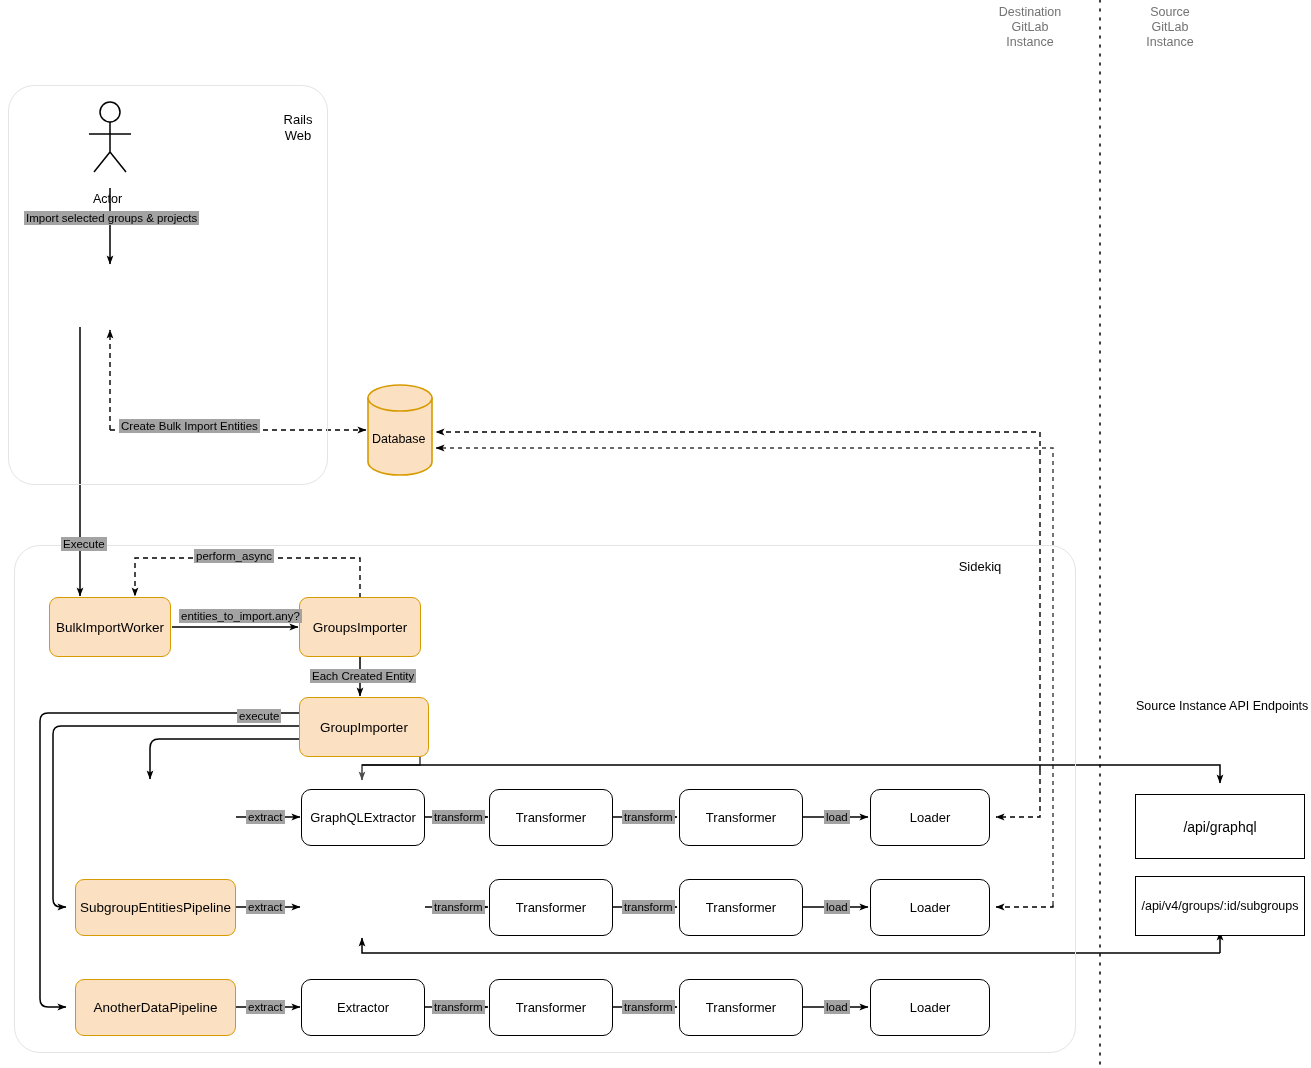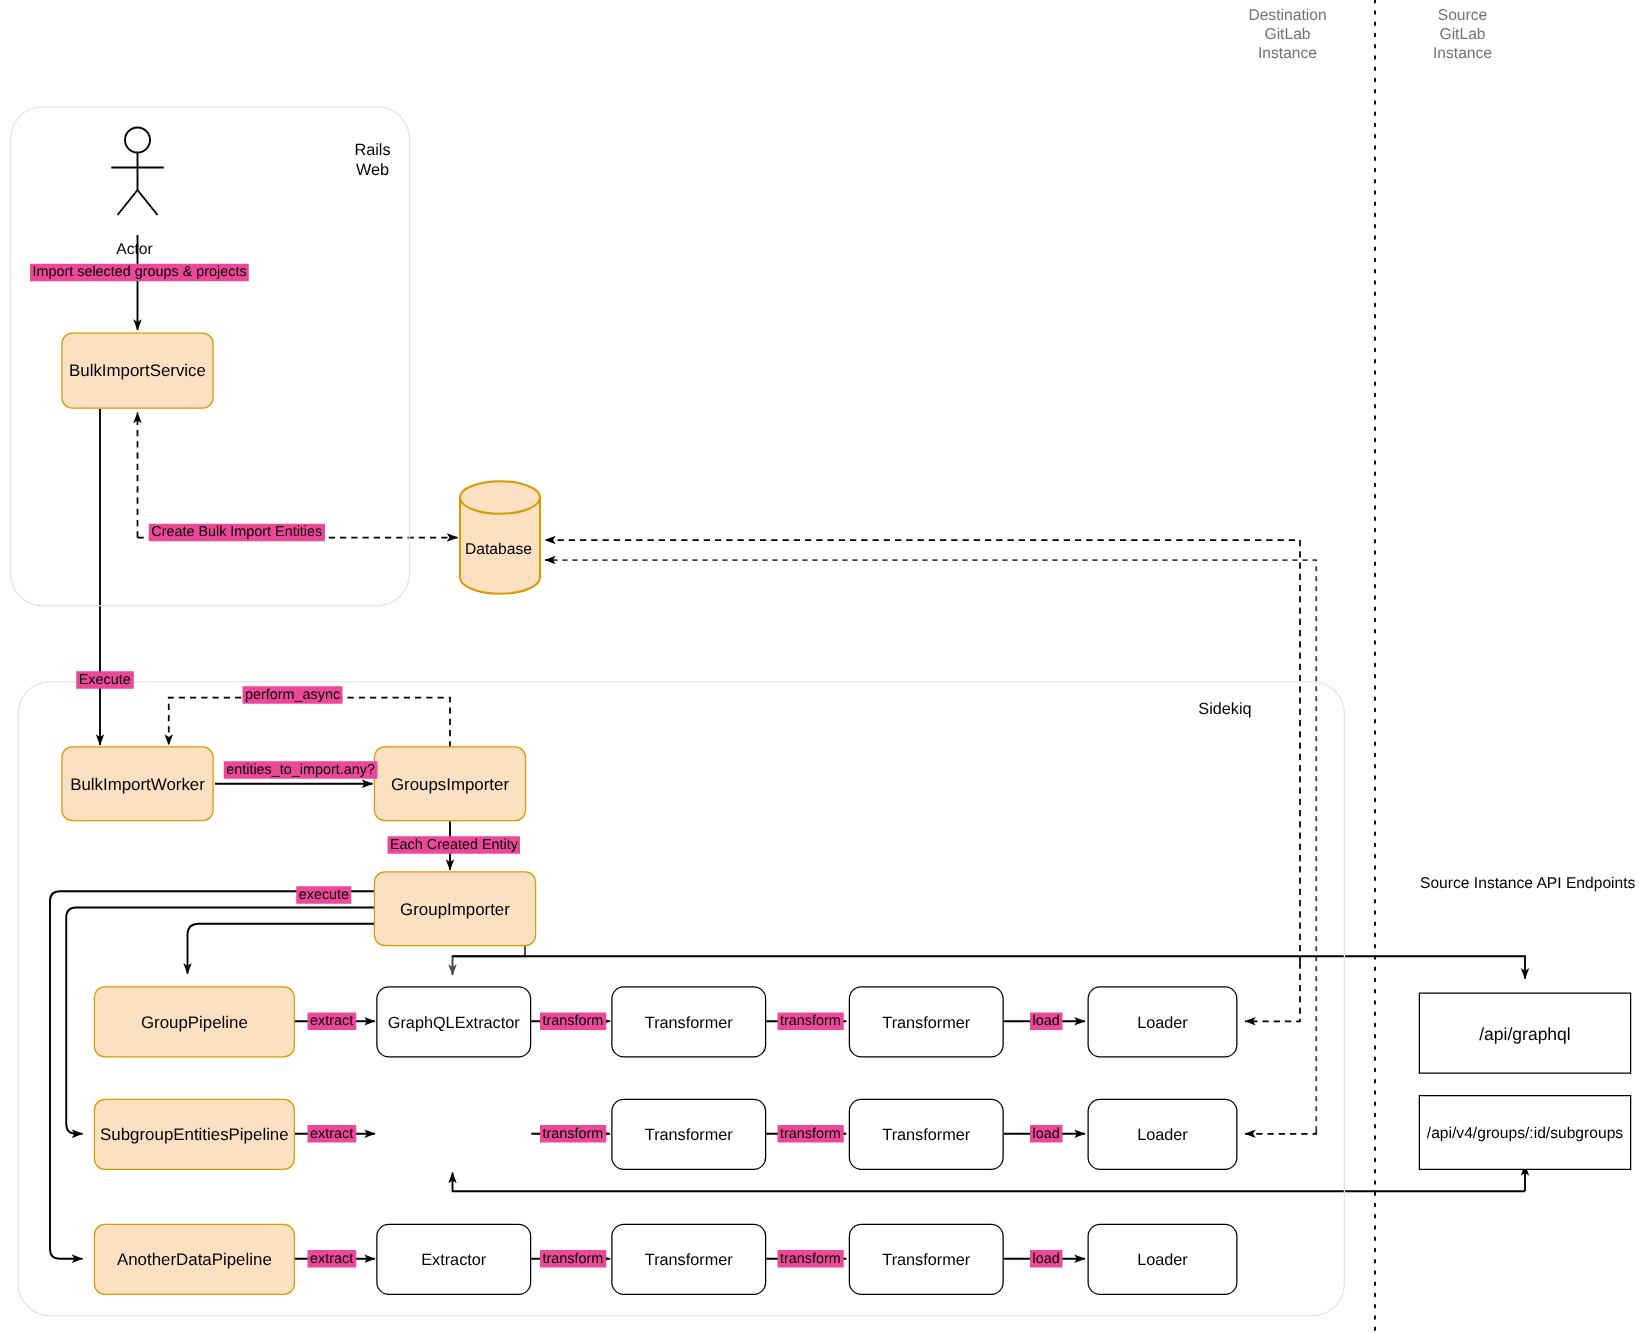--- a/index.html
+++ b/index.html
@@ -5,21 +5,21 @@
   html,body{margin:0;padding:0;background:#ffffff;}
   body{font-family:"Liberation Sans", sans-serif;}
   #stage{position:relative;width:1311px;height:1068px;overflow:hidden;background:#fff;}
   #edges{position:absolute;left:0;top:0;width:1311px;height:1068px;pointer-events:none;}
   .node{position:absolute;box-sizing:border-box;display:flex;align-items:center;justify-content:center;text-align:center;}
   .rbox{border:1.6px solid #d79b00;background:#fbe0c2;border-radius:9px;color:#000;font-size:13.5px;}
   .wbox{border:1.4px solid #000;background:#fff;border-radius:10px;color:#000;font-size:13px;}
   .sqbox{border:1.4px solid #000;background:#fff;border-radius:0;color:#000;font-size:14px;}
   .container-box{position:absolute;box-sizing:border-box;border:1.3px solid #e4e4e4;border-radius:26px;background:transparent;}
   .lbl{position:absolute;color:#000;font-size:12.5px;line-height:15px;white-space:pre;}
-  .elbl{position:absolute;color:#000;font-size:11.5px;line-height:14px;background:#ec4899;padding:0 2px;white-space:nowrap;}
+  .elbl{position:absolute;color:#000;font-size:11.5px;line-height:14px;background:#a3a3a3;padding:0 2px;white-space:nowrap;}
   .clbl{position:absolute;color:#000;font-size:13px;line-height:16px;white-space:pre;text-align:center;}
   .hdr{position:absolute;color:#737373;font-size:12.5px;line-height:15px;text-align:center;white-space:pre;}
 </style>
 </head>
 <body>
 
 <div id="stage">
 
   <svg id="edges" viewBox="0 0 1311 1068">
     <defs>
@@ -106,41 +106,35 @@
 GitLab
 Instance</div>
   <div class="hdr" style="left:1110px;top:5px;width:120px;">Source
 GitLab
 Instance</div>
 
   <div class="lbl" style="left:1136px;top:699px;">Source Instance API Endpoints</div>
 
   <div class="lbl" style="left:93px;top:173px;margin-top:19px;">Actor</div>
 
-  <div class="node rbox" style="left:49px;top:266px;width:122px;height:61px;">
-    <span>BulkImportService</span>
-  </div>
 
   <div class="lbl" style="left:372px;top:432px;">Database</div>
 
   <div class="node rbox" style="left:49px;top:597px;width:122px;height:60px;">
     <span>BulkImportWorker</span>
   </div>
 
   <div class="node rbox" style="left:299px;top:597px;width:122px;height:60px;">
     <span>GroupsImporter</span>
   </div>
 
   <div class="node rbox" style="left:299px;top:697px;width:130px;height:60px;">
     <span>GroupImporter</span>
   </div>
 
-  <div class="node rbox" style="left:75px;top:789px;width:161px;height:57px;">
-    <span>GroupPipeline</span>
-  </div>
   <div class="node rbox" style="left:75px;top:879px;width:161px;height:57px;">
     <span>SubgroupEntitiesPipeline</span>
   </div>
   <div class="node rbox" style="left:75px;top:979px;width:161px;height:57px;">
     <span>AnotherDataPipeline</span>
   </div>
 
   <div class="node wbox" style="left:301px;top:789px;width:124px;height:57px;">
     <span>GraphQLExtractor</span>
   </div>

